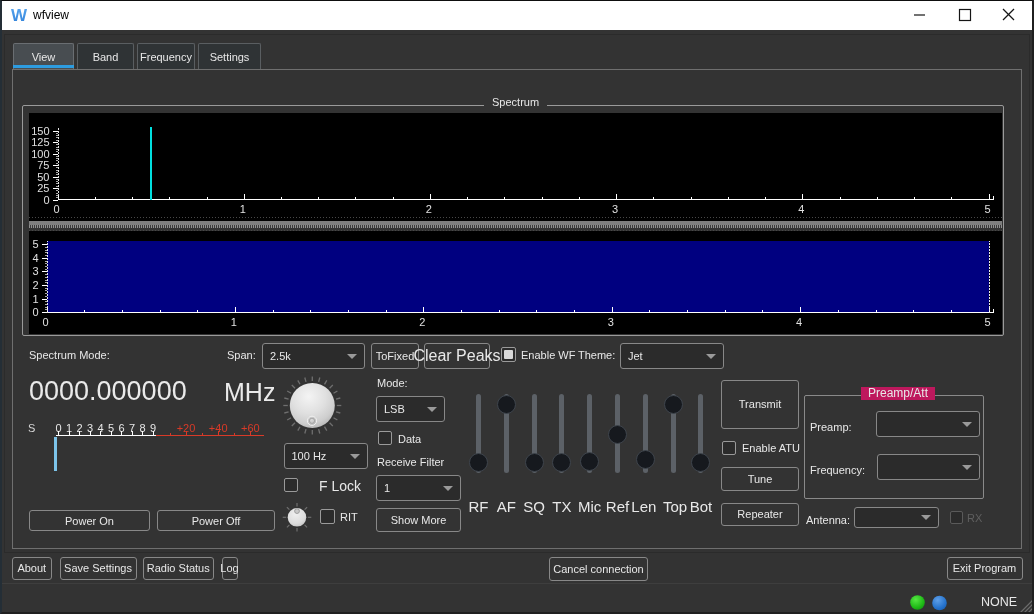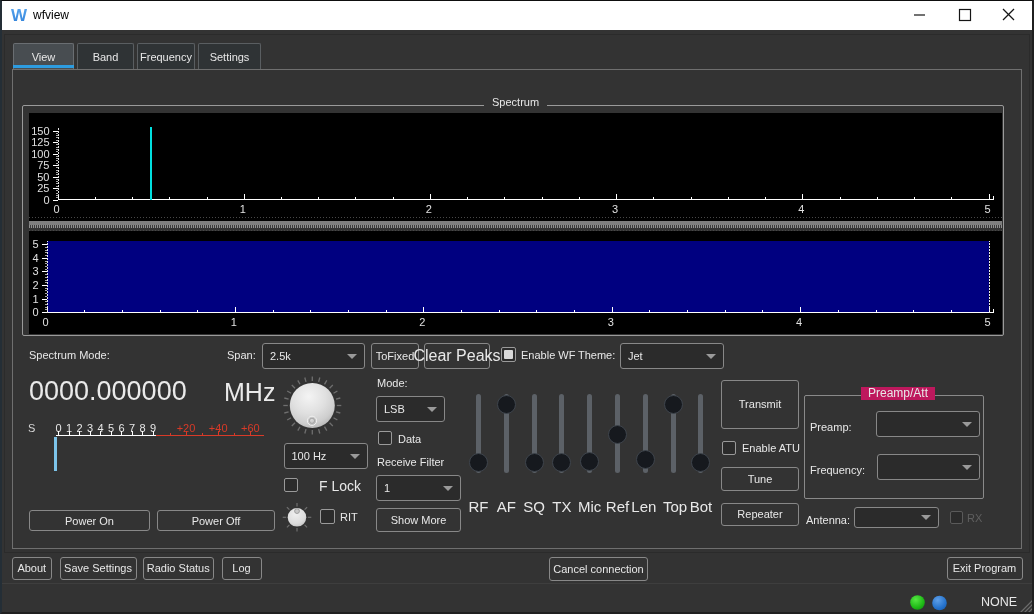--- a/index.html
+++ b/index.html
@@ -409,21 +409,21 @@
     <div class="label" style="left:806px;top:514px;color:#e8e8e8;font-size:11px">Antenna:</div>
     <div class="combo" style="left:854px;top:506.5px;width:85px;height:21px;color:#e8e8e8">
       <span style="padding-left:7px"></span>
       <span class="arr" style="border-top-color:#9a9a9a"></span>
     </div>
     <div class="cb" style="left:950px;top:511px;width:13px;height:13px;border-color:#5a5a5a"></div>
     <div class="label" style="left:967px;top:512px;color:#5f5f5f;font-size:11px">RX</div>
     <div class="btn" style="left:11.5px;top:556.5px;width:40.5px;height:23px;font-size:11px">About</div>
     <div class="btn" style="left:59.5px;top:556.5px;width:77px;height:23px;font-size:11px">Save Settings</div>
     <div class="btn" style="left:142.5px;top:556.5px;width:71.5px;height:23px;font-size:11px">Radio Status</div>
-    <div class="btn" style="left:221.5px;top:556.5px;width:40px;height:23px;font-size:11px">Log</div>
+    <div class="btn" style="left:221.5px;top:556.5px;width:16px;height:23px;font-size:11px">Log</div>
     <div class="btn" style="left:549px;top:556.5px;width:99px;height:24px;font-size:11px">Cancel connection</div>
     <div class="btn" style="left:946.5px;top:556.5px;width:76px;height:23px;font-size:11px">Exit Program</div>
     <div class="abs" style="left:1px;top:583px;width:1032px;height:1px;background:#3e3e3e"></div>
     <svg class="abs" style="left:905px;top:590px" width="129" height="24">
  <defs>
  <radialGradient id="gg" cx="0.38" cy="0.3" r="0.8">
           <stop offset="0" stop-color="#55e842"></stop>
           <stop offset="0.7" stop-color="#1db815"></stop>
           <stop offset="1" stop-color="#149410"></stop>
         </radialGradient>

